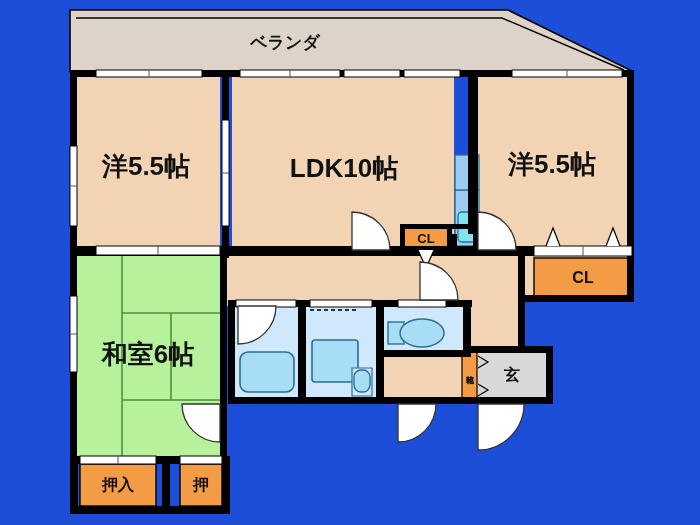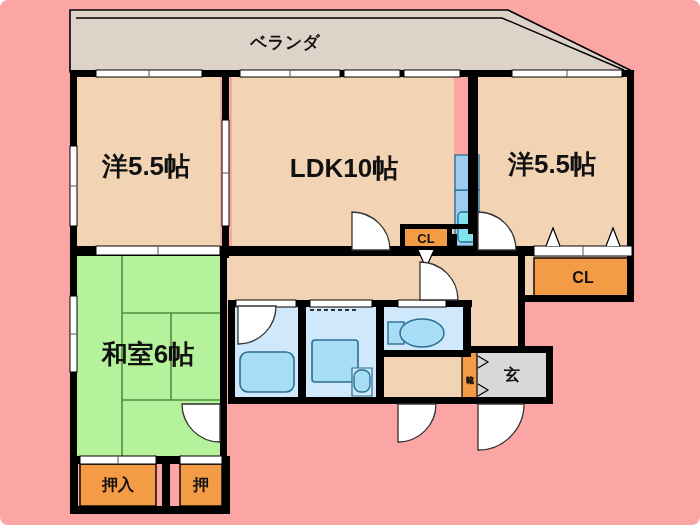--- a/index.html
+++ b/index.html
@@ -10,22 +10,21 @@
   body {
     width: 700px;
     height: 525px;
     overflow: hidden;
     font-family: "Liberation Sans", sans-serif;
   }
   #floorplan-root {
     position: relative;
     width: 700px;
     height: 525px;
-    background: #fca5a5;
-    border-radius: 8px;
+    background: #1d4ed8;
   }
   svg.plan {
     display: block;
     width: 700px;
     height: 525px;
   }
   .roomlabel {
     font-family: "Liberation Sans", sans-serif;
     font-weight: bold;
     fill: #111111;

